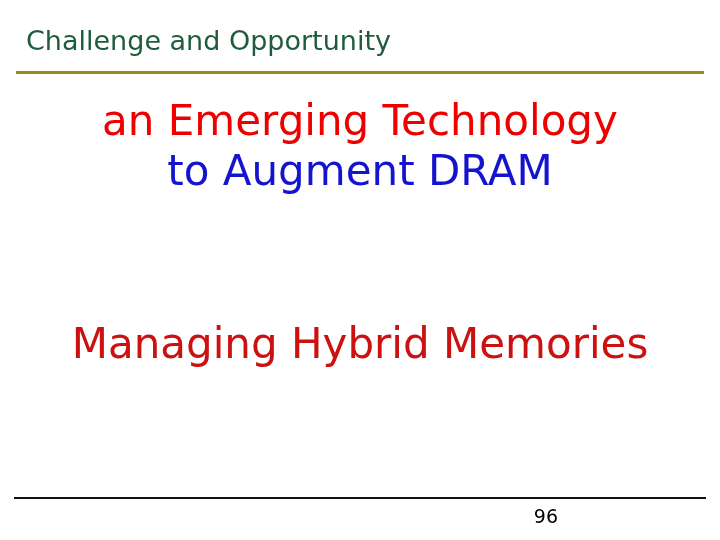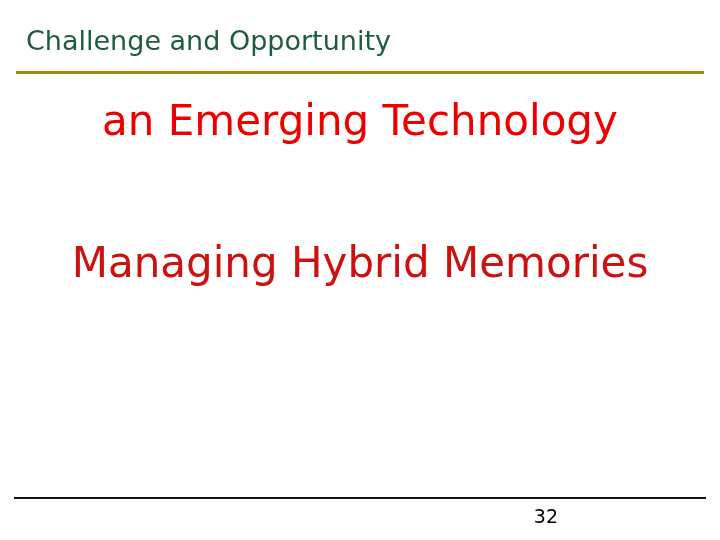--- a/index.html
+++ b/index.html
@@ -55,20 +55,21 @@
   .line-blue {
     color: #1414cf;
     font-size: 42px;
   }
   .spacer {
     height: 92px;
   }
   .line-crimson {
     color: #cc1111;
     font-size: 42px;
+    margin-top: 32px;
   }
   .footer-rule {
     position: absolute;
     left: 14px;
     top: 497px;
     width: 692px;
     height: 2px;
     background: #111111;
   }
   .safari-logo {
@@ -94,20 +95,21 @@
 </head>
 <body>
 
 <div class="slide">
 
   <div class="slide-title">Challenge and Opportunity</div>
   <div class="title-rule"></div>
 
   <div class="body-block">
     <div class="line line-red">an Emerging Technology</div>
+    <div class="line line-blue">to Augment DRAM</div>
     <div class="spacer"></div>
     <div class="line line-crimson">Managing Hybrid Memories</div>
   </div>
 
   <div class="footer-rule"></div>
-  <div class="page-number">32</div>
+  <div class="page-number">96</div>
 
 </div>
 
 </body></html>

